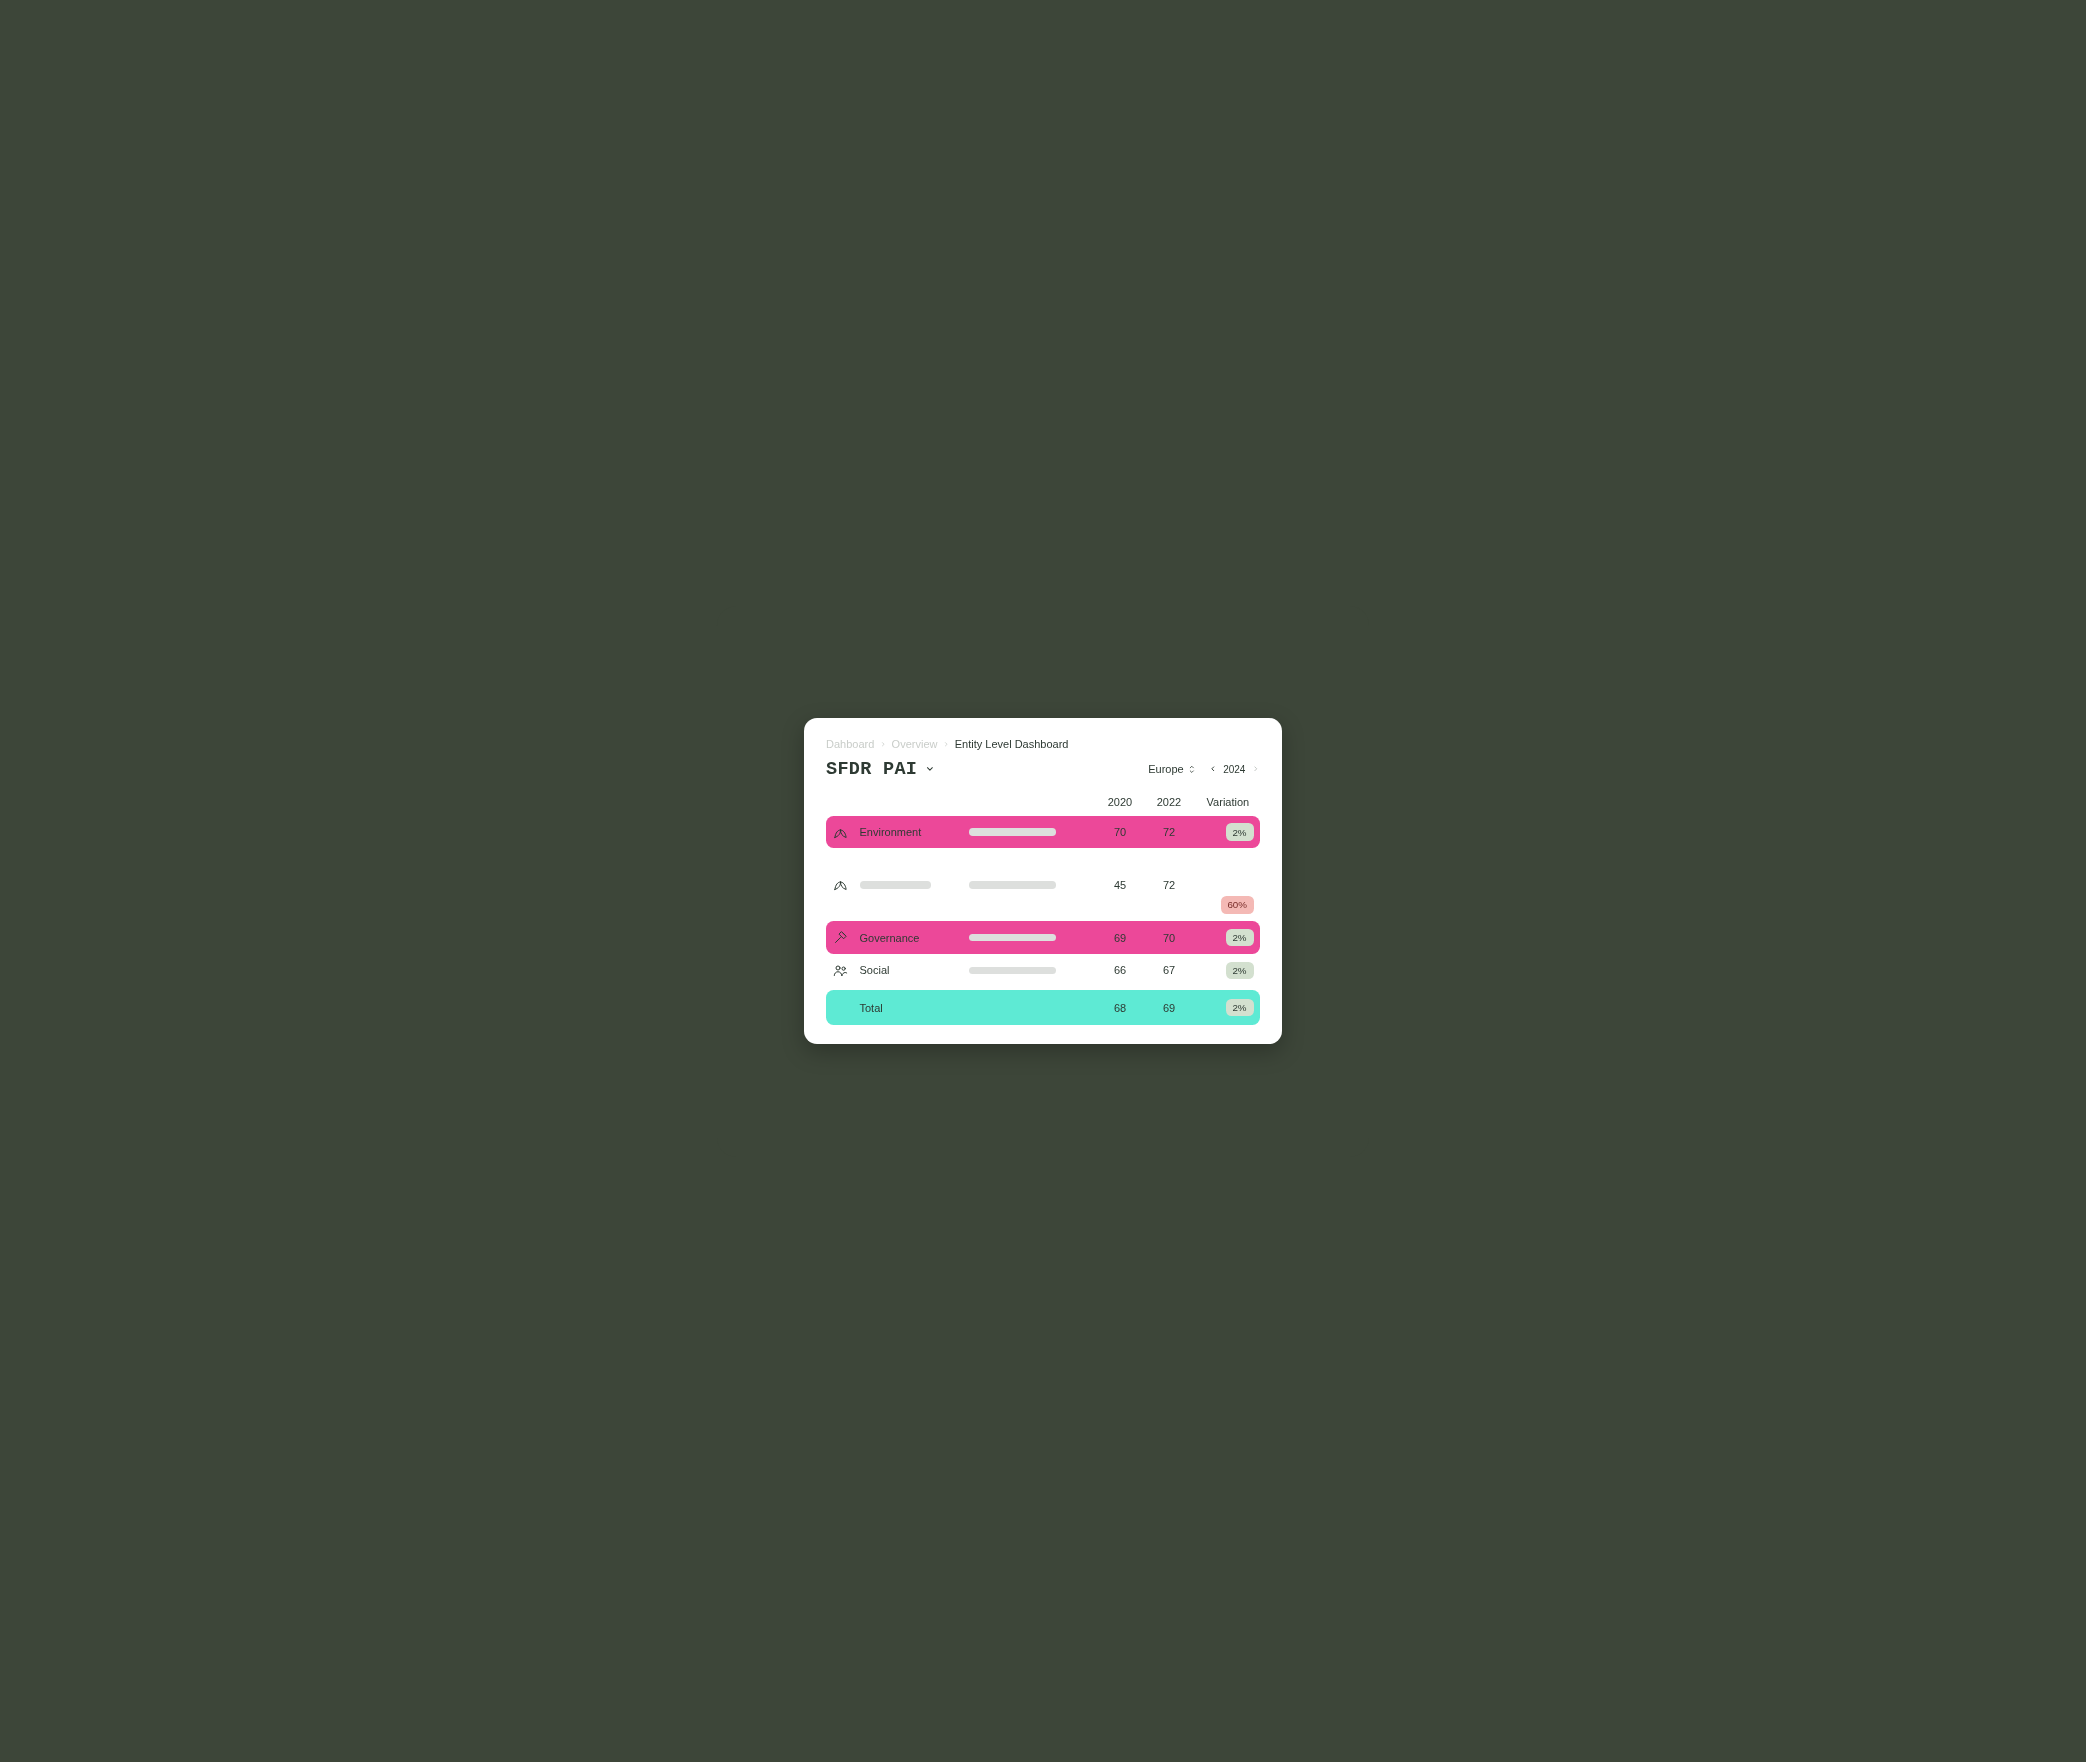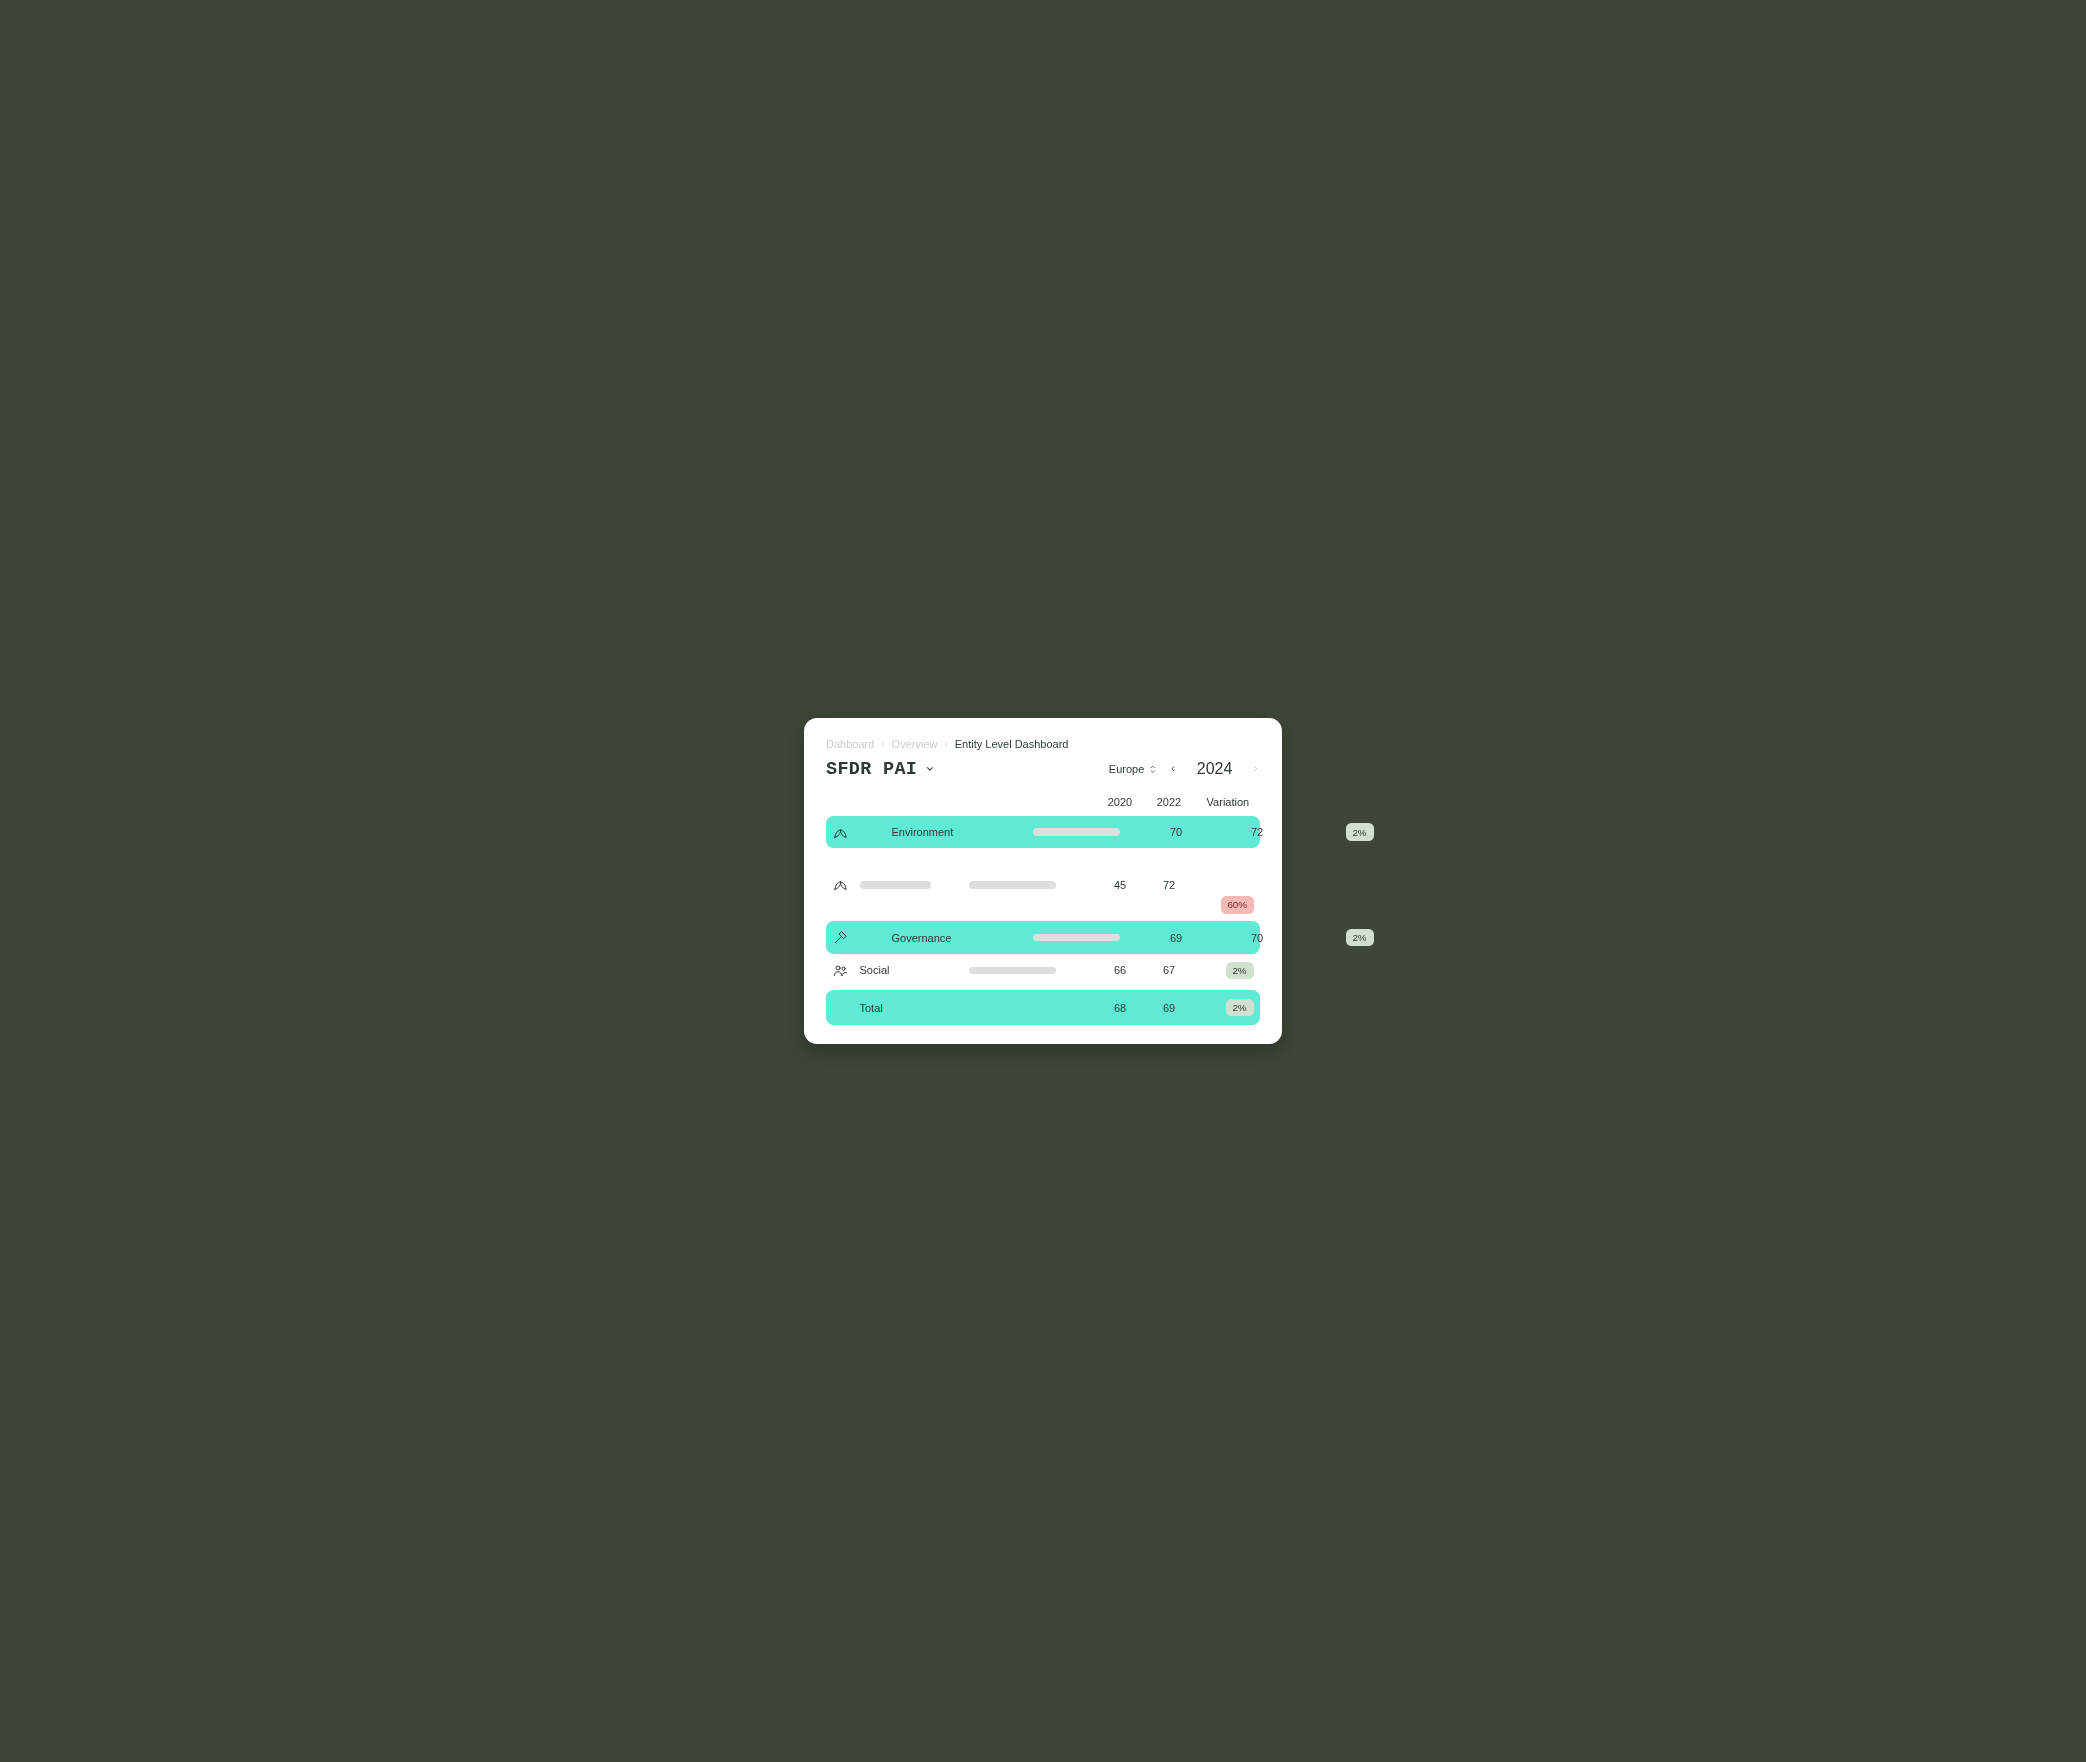--- a/index.html
+++ b/index.html
@@ -52,21 +52,21 @@
   .title {
     font-size: 18.5px;
     font-weight: 600;
     color: #2e3a33;
     letter-spacing: 0.3px;
   }
   .title-caret { color:#2e3a33; display:inline-flex; }
 
   .controls { display:flex; align-items:center; gap:13px; }
   .region-select { display:flex; align-items:center; gap:4.3px; color:#2e3a33; font-size:11px; }
-  .year-select { display:flex; align-items:center; gap:20px; color:#2e3a33; font-size:16px; font-weight:500;}
+  .year-select { display:flex; align-items:center; gap:7px; color:#2e3a33; font-size:10px; font-weight:500;}
   .year-select .nav { display:inline-flex; }
   .nav-dim { opacity:.3; }
 
   
   .tbl { width:100%; }
   .thead {
     display:grid;
     grid-template-columns: 27px 109px 1fr 49px 49px 60px;
     align-items:center;
     padding: 0 6.5px 7.6px;
@@ -78,21 +78,21 @@
 
   .row {
     display:grid;
     grid-template-columns: 27px 109px 1fr 49px 49px 60px;
     align-items:center;
     padding: 7.6px 6.5px;
     border-radius:7.6px;
     color:#2e3a33;
     font-size:11px;
   }
-  .row.alt { background:#5eead4;gap:32px; }
+  .row.alt { background:#ec4899; }
   .row .icon { color:#2e3a33; display:flex; }
   .row .label { font-weight:400; }
   .row .cell { text-align:center; }
 
   .placeholder {
     background:#dddfdd;
     height:7.6px;
     border-radius:3.8px;
     width:87px;
   }

